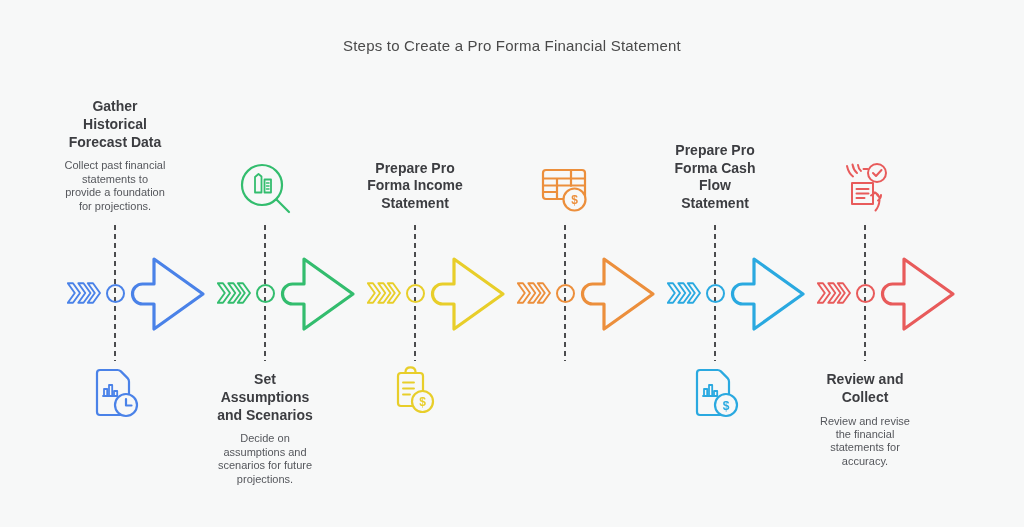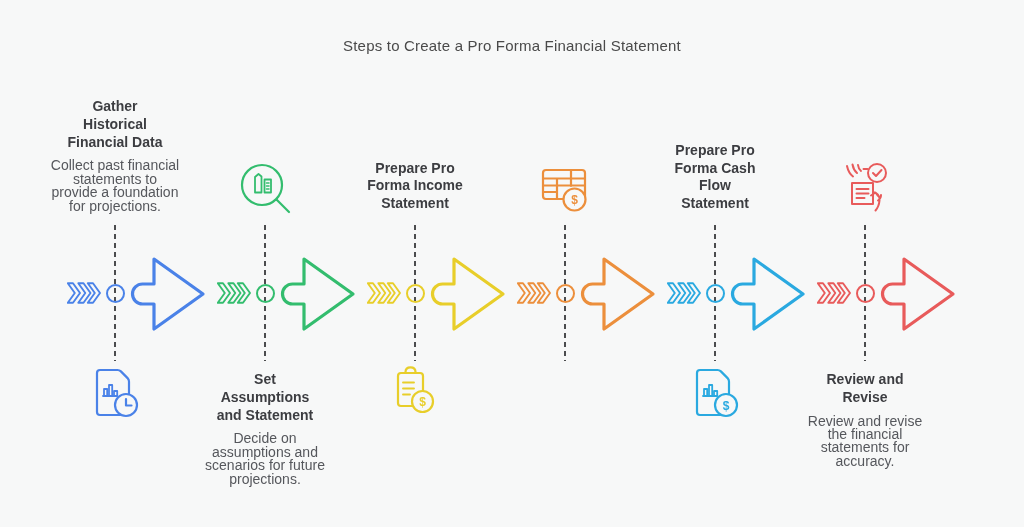--- a/index.html
+++ b/index.html
@@ -17,21 +17,21 @@
     font-size:15px;color:var(--title-color);letter-spacing:.2px;}
   .footer-bar{position:absolute;left:0;right:0;bottom:0;height:5px;background:var(--footer-bar-color);}
 
   .step{position:absolute;inset:0;color:var(--c);}
   .c0{--cx:115px}.c1{--cx:265px}.c2{--cx:415px}.c3{--cx:565px}.c4{--cx:715px}.c5{--cx:865px}
 
   .txt{position:absolute;left:calc(var(--cx) - 76px);width:152px;text-align:center;}
   .step.top  .txt{bottom:319px;}
   .step.bottom .txt{top:371px;}
   .txt h3{font-size:14px;font-weight:700;line-height:17.8px;color:var(--step-title-color);white-space:pre-line;}
-  .txt p{font-size:14px;line-height:13.4px;color:var(--desc-color);white-space:pre-line;margin-top:8px;}
+  .txt p{font-size:11px;line-height:13.4px;color:var(--desc-color);white-space:pre-line;margin-top:8px;}
 
   .dash{position:absolute;left:calc(var(--cx) - 1px);top:225px;height:136px;width:2px;
     background:repeating-linear-gradient(to bottom,var(--connector-color) 0 5px,transparent 5px 9px);}
   .node{position:absolute;left:calc(var(--cx) - 9.5px);top:283.5px;width:19px;height:19px;
     border:2.5px solid var(--c);border-radius:50%;}
   .chevrons{position:absolute;left:calc(var(--cx) - 48px);top:282px;}
   .arrow{position:absolute;left:calc(var(--cx) + 14px);top:255px;}
   .icon{position:absolute;left:calc(var(--cx) - 31px);}
   .step.top  .icon{top:363px;}   
   .step.bottom .icon{top:159px;} 
@@ -41,21 +41,21 @@
 </head>
 <body>
 
 <div class="canvas">
   <div class="main-title">Steps to Create a Pro Forma Financial Statement</div>
 
   <div class="step c0 top" style="--c: #4a82e8;">
     <div class="txt">
       <h3>Gather
 Historical
-Financial Data</h3>
+Forecast Data</h3>
       <p>Collect past financial
 statements to
 provide a foundation
 for projections.</p>
     </div>
     <div class="dash"></div>
     <div class="node"></div>
     <svg class="chevrons" width="34" height="22" viewBox="0 0 34 22" fill="none" stroke="currentColor" stroke-width="1.9" stroke-linejoin="round">
       <path d="M0.8,1.2 H6 L13,11 L6,20.8 H0.8 L7.8,11 Z"></path>
       <path d="M11.3,1.2 H16.5 L23.5,11 L16.5,20.8 H11.3 L18.3,11 Z"></path>
@@ -72,21 +72,21 @@
       <rect x="30" y="28" width="3.2" height="5" stroke-width="1.8"></rect>
       <circle cx="42" cy="42" r="11" fill="var(--background)"></circle>
       <path d="M42,36 v6.5 h5.5"></path>
     </svg>
   </div>
 
   <div class="step c1 bottom" style="--c: #33bd6e;">
     <div class="txt">
       <h3>Set
 Assumptions
-and Statement</h3>
+and Scenarios</h3>
       <p>Decide on
 assumptions and
 scenarios for future
 projections.</p>
     </div>
     <div class="dash"></div>
     <div class="node"></div>
     <svg class="chevrons" width="34" height="22" viewBox="0 0 34 22" fill="none" stroke="currentColor" stroke-width="1.9" stroke-linejoin="round">
       <path d="M0.8,1.2 H6 L13,11 L6,20.8 H0.8 L7.8,11 Z"></path>
       <path d="M11.3,1.2 H16.5 L23.5,11 L16.5,20.8 H11.3 L18.3,11 Z"></path>
@@ -172,21 +172,21 @@
       <rect x="25" y="22" width="3.2" height="11" stroke-width="1.8"></rect>
       <rect x="30" y="28" width="3.2" height="5" stroke-width="1.8"></rect>
       <circle cx="42" cy="42" r="11" fill="var(--background)"></circle>
       <text x="42" y="46.5" font-size="12" font-weight="bold" text-anchor="middle" fill="currentColor" stroke="none">$</text>
     </svg>
   </div>
 
   <div class="step c5 bottom" style="--c: #e85b5b;">
     <div class="txt">
       <h3>Review and
-Revise</h3>
+Collect</h3>
       <p>Review and revise
 the financial
 statements for
 accuracy.</p>
     </div>
     <div class="dash"></div>
     <div class="node"></div>
     <svg class="chevrons" width="34" height="22" viewBox="0 0 34 22" fill="none" stroke="currentColor" stroke-width="1.9" stroke-linejoin="round">
       <path d="M0.8,1.2 H6 L13,11 L6,20.8 H0.8 L7.8,11 Z"></path>
       <path d="M11.3,1.2 H16.5 L23.5,11 L16.5,20.8 H11.3 L18.3,11 Z"></path>

